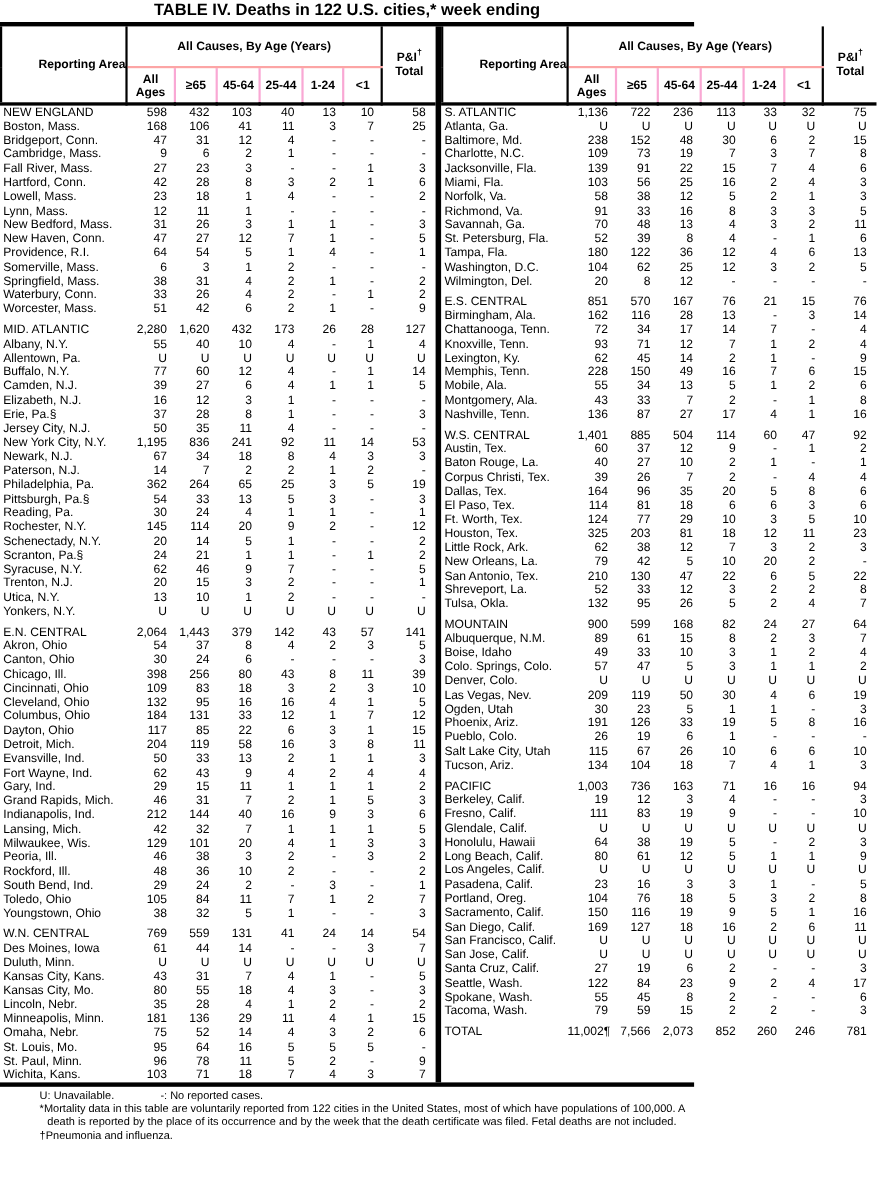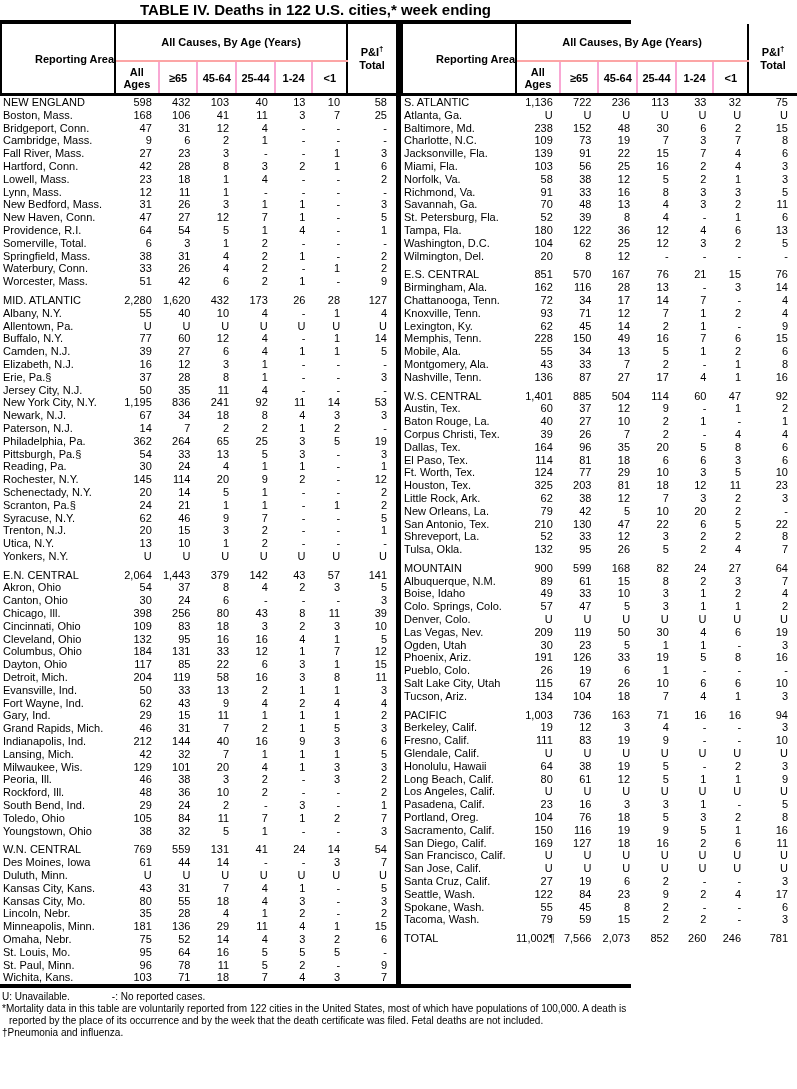--- a/index.html
+++ b/index.html
@@ -19,21 +19,21 @@
   th.h-area{border-left:2px solid #000;border-right:2px solid #000;text-align:right;padding-left:7px;}
   th.h-banner{border-bottom:2px solid #fca5a5;height:36px;}
   th.h-pi{border-left:2px solid #000;line-height:13px;}
   tr.h2 th{border-right:2px solid #f9a8d4;height:31px;line-height:12px;}
   tr.h2 th:last-child{border-right:none;}
   td{font-size:11px;line-height:12.8px;padding:0;white-space:nowrap;overflow:hidden;}
   td.area{text-align:left;padding-left:2px;}
   td.num{text-align:right;padding-right:7px;}
   td.pi{text-align:right;padding-right:9px;}
   tr.gap td{height:6px;line-height:6px;font-size:2px;}
-  .footnotes{font-size:10px;line-height:12px;padding:3px 2px 0 2px;}
+  .footnotes{font-size:10px;line-height:12px;padding:3px 2px 0 2px;margin-left:34px;}
   .legend span.l1{margin-right:42px;}
   .note{padding-left:7px;text-indent:-7px;}
   sup{font-size:8px;vertical-align:super;line-height:0;}
 </style>
 </head>
 <body>
 
 <div class="page">
 
   <div class="title">
@@ -173,21 +173,21 @@
             <td class="area">Providence, R.I.</td>
             <td class="num">64</td>
             <td class="num">54</td>
             <td class="num">5</td>
             <td class="num">1</td>
             <td class="num">4</td>
             <td class="num">-</td>
             <td class="pi num">1</td>
           </tr>
           <tr>
-            <td class="area">Somerville, Total.</td>
+            <td class="area">Somerville, Mass.</td>
             <td class="num">6</td>
             <td class="num">3</td>
             <td class="num">1</td>
             <td class="num">2</td>
             <td class="num">-</td>
             <td class="num">-</td>
             <td class="pi num">-</td>
           </tr>
           <tr>
             <td class="area">Springfield, Mass.</td>

